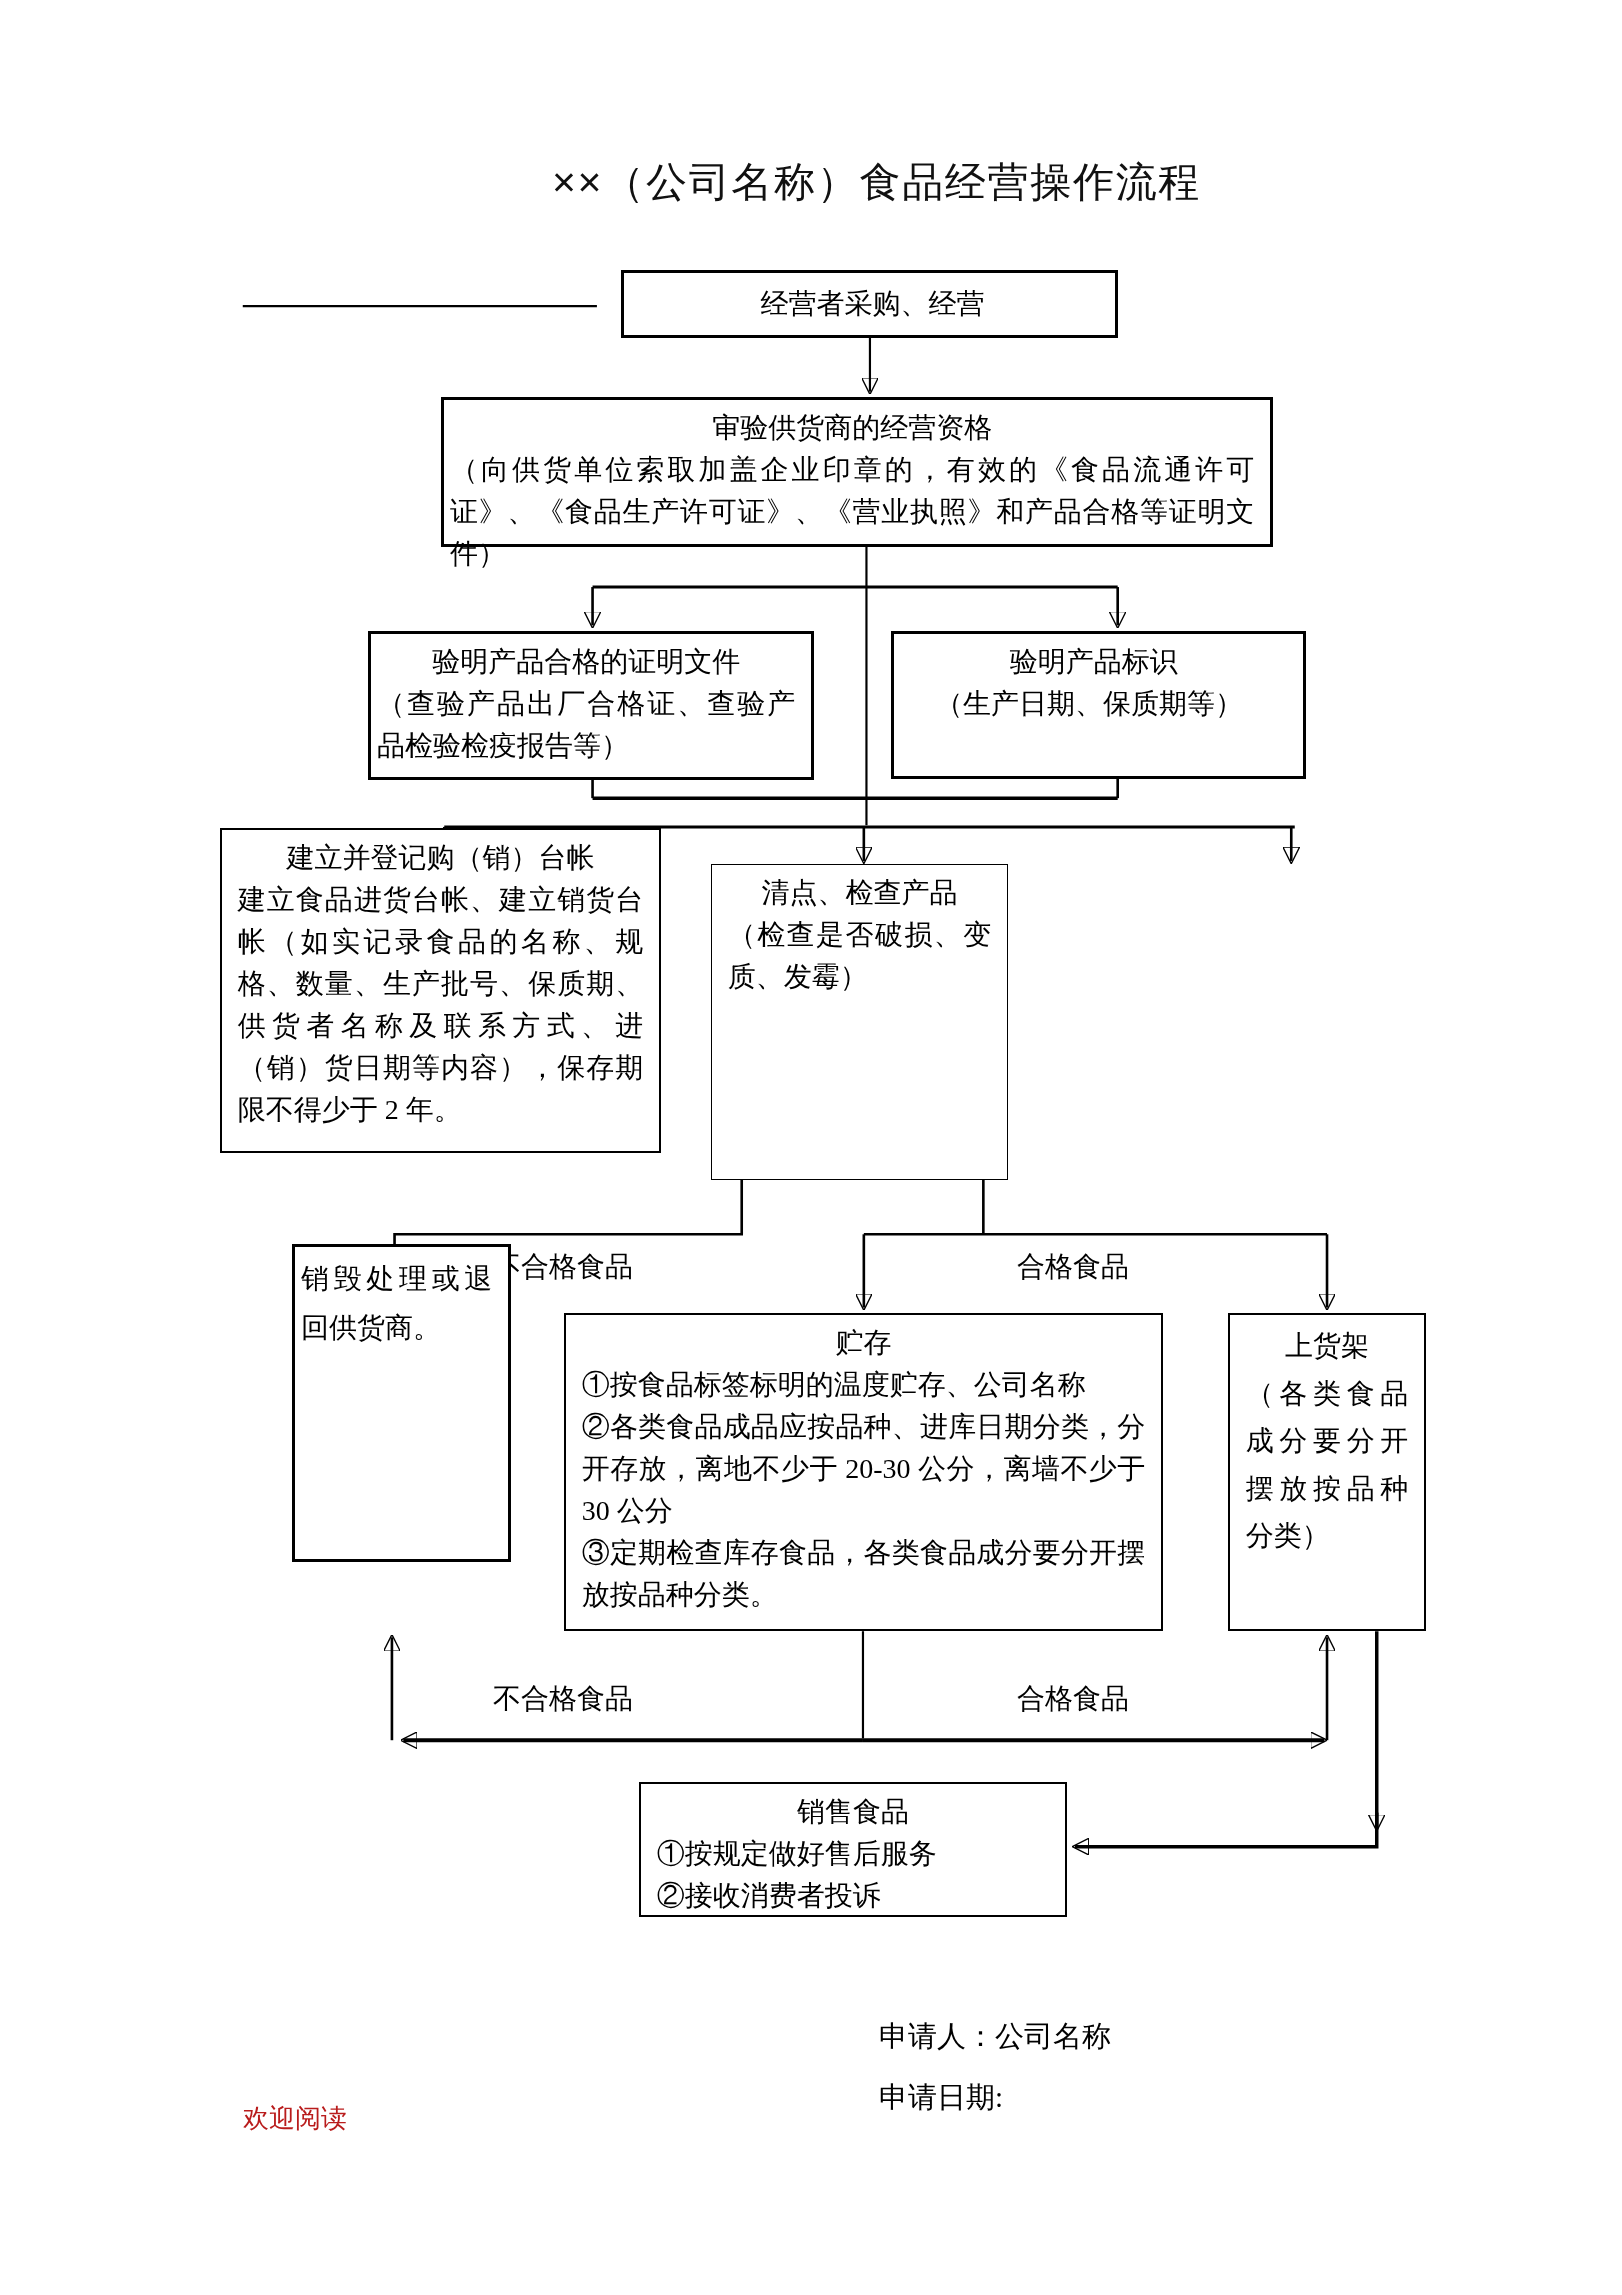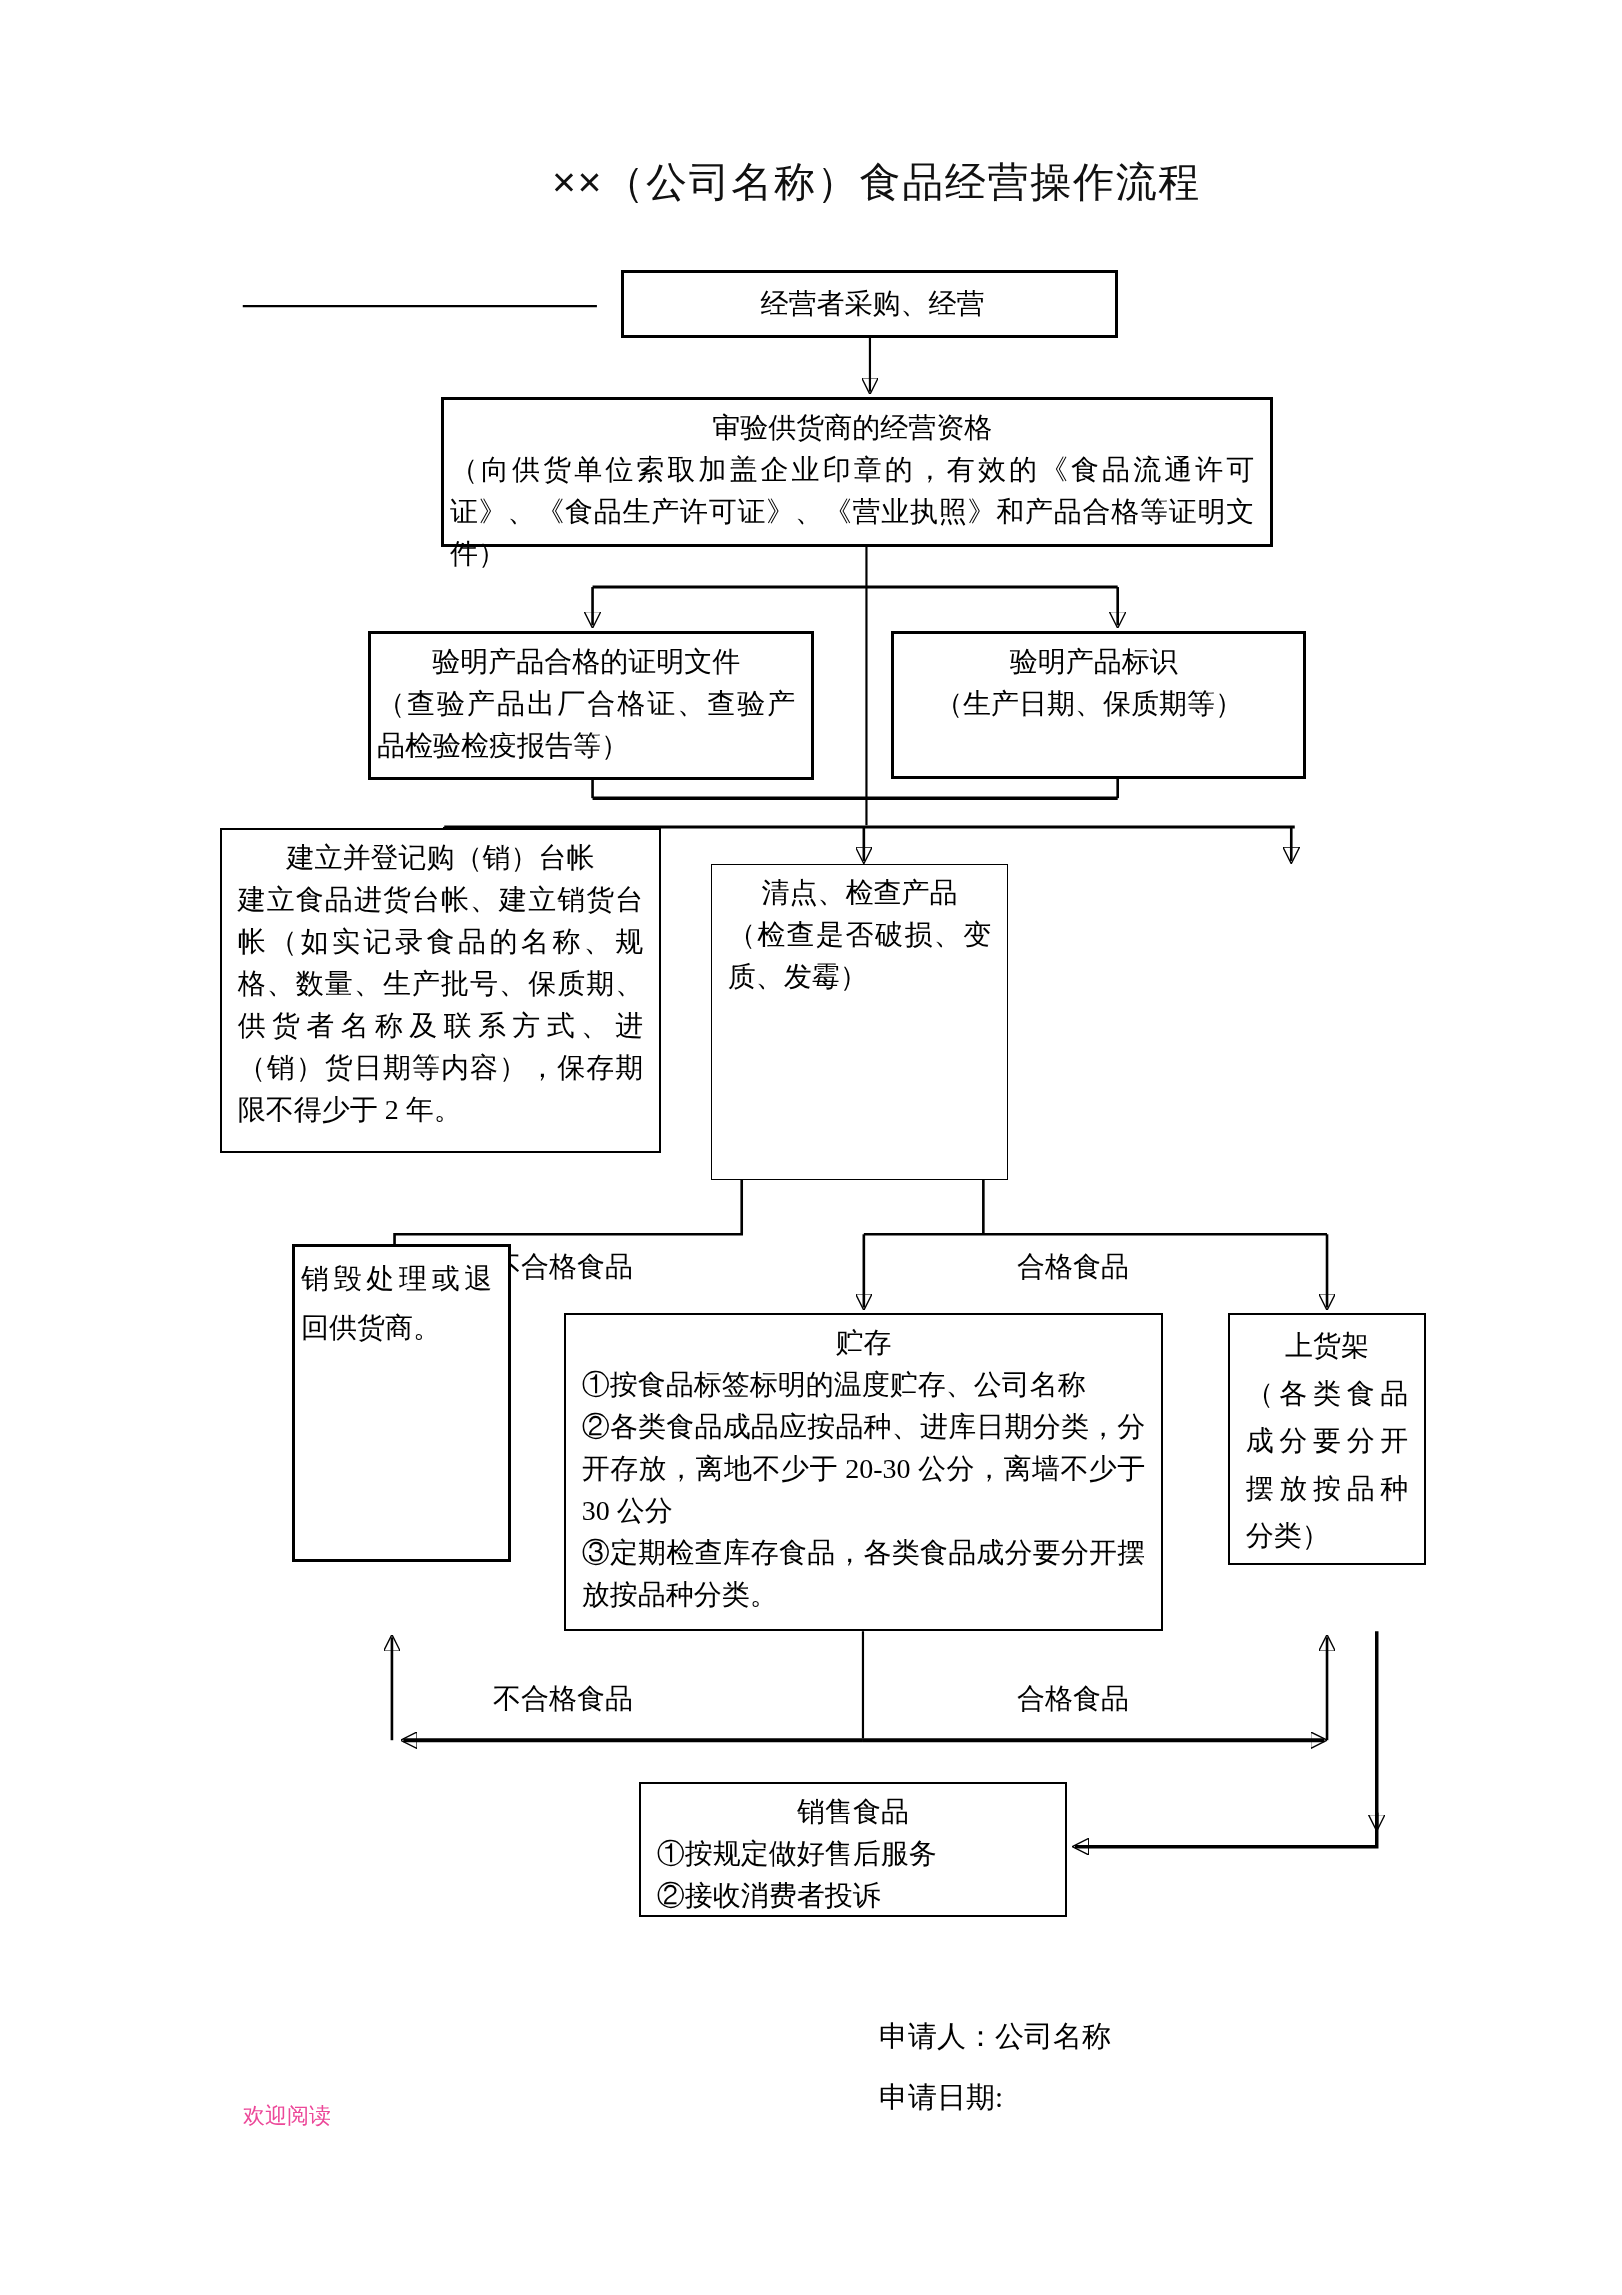--- a/index.html
+++ b/index.html
@@ -20,21 +20,21 @@
   .box.thick{border-width:3.5px;padding-left:6px;}
   .bx-title{text-align:center;}
   .bx-body{text-align:justify;text-justify:inter-ideograph;}
   .pad{padding:7px 15.7px 5.2px 15.7px;}
   .center-v{display:flex;flex-direction:column;justify-content:center;}
   .edge-label{
     position:absolute;font-size:28px;color:#000;white-space:nowrap;
     transform:translateX(-50%);
   }
   .footer-line{position:absolute;font-size:29px;color:#000;white-space:nowrap;}
-  .welcome{position:absolute;font-size:22px;color:#ec4899;white-space:nowrap;font-family:Liberation Mono, monospace;}
+  .welcome{position:absolute;font-size:26px;color:#b91c1c;white-space:nowrap;font-family:Liberation Mono, monospace;}
   svg.wires{position:absolute;left:0;top:0;}
   svg.wires path, svg.wires line{stroke:#000;fill:none;}
 </style>
 </head>
 <body>
 
 <div class="page">
 
   <svg class="wires" width="1623" height="2295" viewBox="0 0 1860 2631" aria-hidden="true">
     <defs>
@@ -119,21 +119,21 @@
     <div class="bx-body" style="text-align-last:left;">销毁处理或退回供货商。</div>
   </div>
 
   <div class="box pad" style="left:564px;top:1313px;width:599px;height:318px;">
     <div class="bx-title">贮存</div>
     <div class="bx-body">①按食品标签标明的温度贮存、公司名称</div>
     <div class="bx-body">②各类食品成品应按品种、进库日期分类，分开存放，离地不少于 20-30 公分，离墙不少于 30 公分</div>
     <div class="bx-body">③定期检查库存食品，各类食品成分要分开摆放按品种分类。</div>
   </div>
 
-  <div class="box pad" style="left:1228px;top:1313px;width:198px;height:252px;line-height:1.7;">
+  <div class="box pad" style="left:1228px;top:1313px;width:198px;height:318px;line-height:1.7;">
     <div class="bx-title">上货架</div>
     <div class="bx-body">（各类食品成分要分开摆放按品种分类）</div>
   </div>
 
   <div class="edge-label" style="left:563px;top:1680px;">不合格食品</div>
   <div class="edge-label" style="left:1073px;top:1680px;">合格食品</div>
 
   <div class="box pad" style="left:639px;top:1782px;width:428px;height:135px;">
     <div class="bx-title">销售食品</div>
     <div class="bx-body">①按规定做好售后服务</div>

